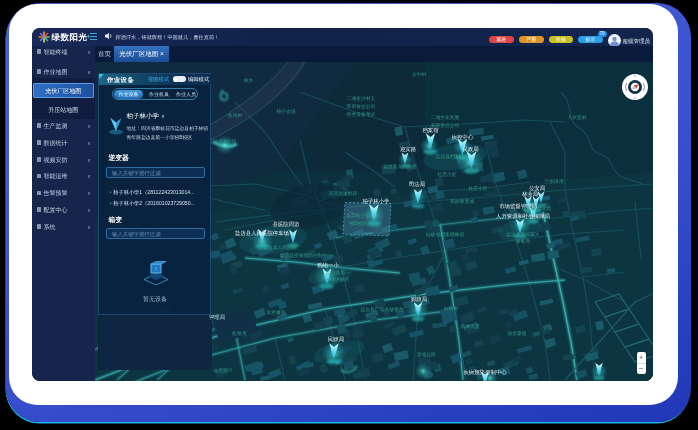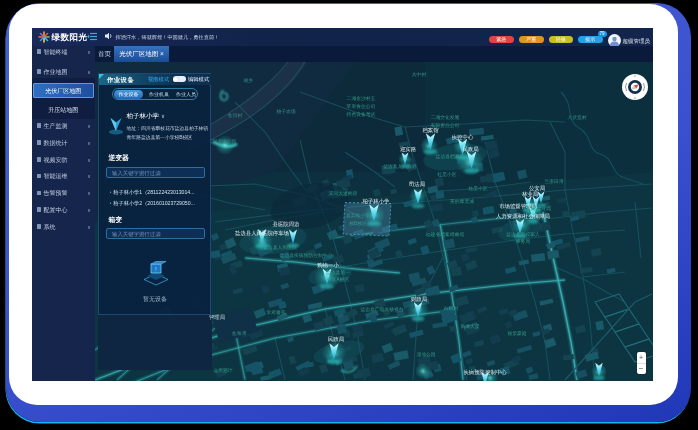--- a/index.html
+++ b/index.html
@@ -1,20 +1,20 @@
 <!DOCTYPE html>
 <html><head><meta charset="utf-8">
 <style>
 *{margin:0;padding:0;box-sizing:border-box}
 html,body{width:698px;height:430px;background:#000;overflow:hidden;font-family:"Liberation Sans",sans-serif}
 .abs{position:absolute}
 svg{display:block}
 .blue{position:absolute;left:6px;top:3px;width:685px;height:419px;border-radius:34px;background:linear-gradient(160deg,#4a63d6 0%,#3a50cf 55%,#2038b8 100%);box-shadow:-0.5px 1.5px 0 0 #14b4ec}
 .white{position:absolute;left:9px;top:4px;width:669px;height:401px;background:#fff;border-radius:28px}
-.app{position:absolute;left:31.5px;top:27.5px;width:621px;height:353.5px;border-radius:0;overflow:hidden;background:#0c2c3c}
+.app{position:absolute;left:31.5px;top:27.5px;width:621px;height:353.5px;border-radius:8px;overflow:hidden;background:#0c2c3c}
 
 .hdr{position:absolute;left:0;top:0;width:621px;height:18px;background:linear-gradient(90deg,#18295a 0%,#142551 18%,#12234a 40%,#13254d 100%)}
 .logo{position:absolute;left:6px;top:3px}
 .lname{position:absolute;left:20px;top:4px;font-size:8.5px;font-weight:bold;color:#fff;letter-spacing:0.5px}
 .coll{position:absolute;left:55px;top:4px}
 .spk{position:absolute;left:73px;top:4px}
 .marq{position:absolute;left:84px;top:6px;font-size:5.2px;color:#c9d6ea;white-space:nowrap}
 .pill{position:absolute;top:8px;height:7.5px;border-radius:4px;color:#fff;font-size:5px;text-align:center;line-height:7.5px;width:24.5px}
 .badge79{position:absolute;left:566px;top:3.5px;width:9px;height:6px;background:#1e90e8;border-radius:3px;color:#fff;font-size:4.5px;line-height:6px;text-align:center}
 .avatar{position:absolute;left:576.5px;top:6.5px;width:13px;height:13px;border-radius:50%;background:#f2f5f8;overflow:hidden}

